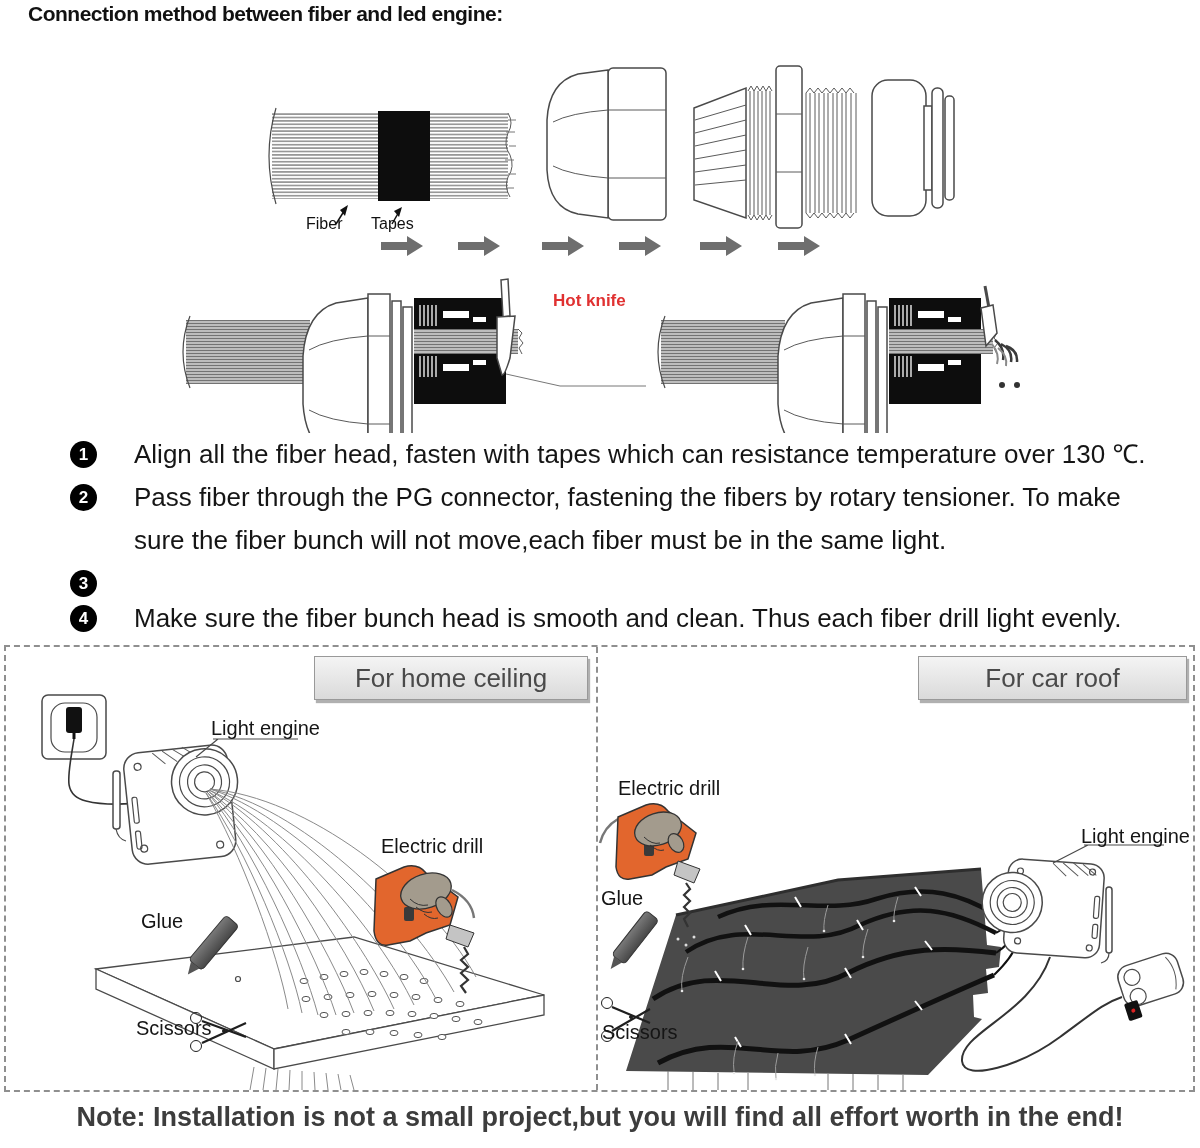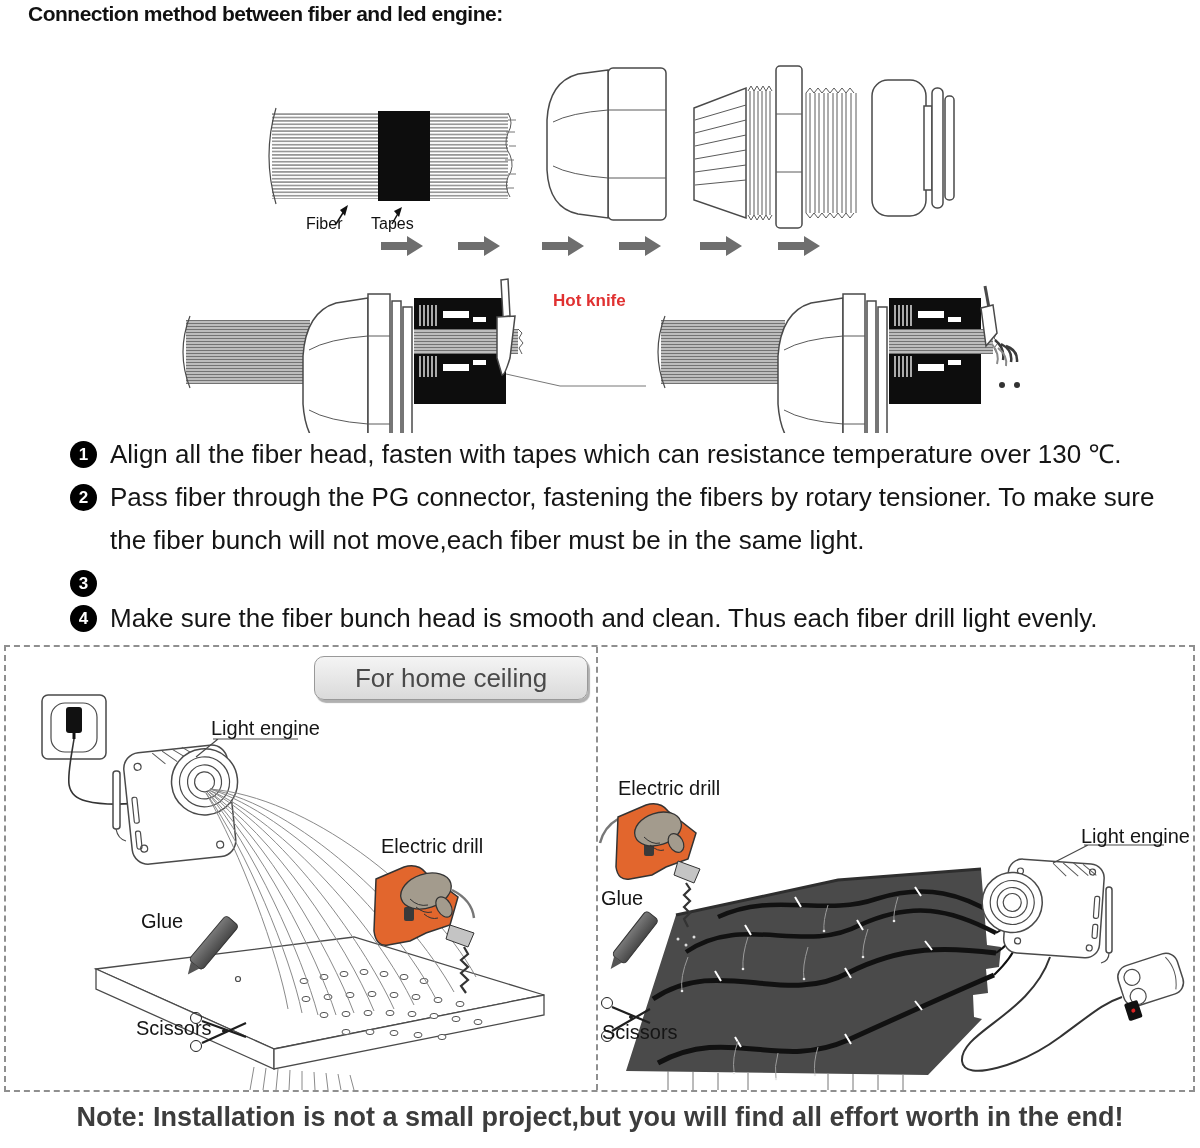--- a/index.html
+++ b/index.html
@@ -6,28 +6,28 @@
   .page{position:relative;width:1200px;height:1148px;background:#fff;overflow:hidden;
         font-family:"Liberation Sans",sans-serif;color:#111;}
   .title{position:absolute;left:28px;top:2px;font-size:21px;font-weight:bold;letter-spacing:-0.5px;}
   .toplabel{position:absolute;font-size:16px;color:#111;}
   .hotknife{position:absolute;left:537px;top:291px;font-size:17px;font-weight:bold;color:#e03131;margin-left:16px;}
   .steps{position:absolute;left:70px;top:433px;width:1090px;}
   .step{display:flex;align-items:flex-start;}
   .step .num{flex:0 0 auto;width:27px;height:27px;border-radius:50%;background:#000;color:#fff;
              font-size:17px;font-weight:bold;display:flex;align-items:center;justify-content:center;
              margin:8px 13px 0 0;}
-  .step .txt{font-size:26px;line-height:43px;color:#151515;}
+  .step .txt{font-size:26px;line-height:43px;color:#151515;margin-left:24px;}
   .panels{position:absolute;left:4px;top:645px;width:1191px;height:447px;border:2px dashed #8f8f8f;
           box-sizing:border-box;display:flex;}
   .panel{position:relative;height:100%;}
   .panel.home{width:592px;border-right:2px dashed #8f8f8f;box-sizing:border-box;}
   .panel.car{flex:1;}
   .pill{position:absolute;top:9px;height:42px;line-height:42px;text-align:center;
-        background:linear-gradient(#f4f4f4,#dadada);border:1px solid #999;border-radius:10px;
+        background:linear-gradient(#f4f4f4,#dadada);border:1px solid #999;border-radius:0;
         box-shadow:2px 3px 1px #b0b0b0;font-size:26px;color:#4a4a4a;}
   .pill.home{right:8px;width:272px;}
   .pill.car{right:6px;width:267px;}
   .plabel{position:absolute;font-size:20px;color:#151515;white-space:nowrap;}
   .note{position:absolute;left:0;top:1102px;width:100%;text-align:center;
         font-size:27px;font-weight:bold;color:#3d3d3d;}
   svg{position:absolute;left:0;top:0;}
   svg .o{fill:#fff;stroke:#4a4a4a;stroke-width:1.5;}
   svg .l{fill:none;stroke:#4a4a4a;stroke-width:1.2;}
   svg .thin{fill:none;stroke:#5a5a5a;stroke-width:1;}
@@ -382,20 +382,21 @@
         </g>
 
         <g stroke="#1f1f1f" fill="none">
           <path d="M14,360 L52,376 M14,384 L52,362" stroke-width="2.2"></path>
           <circle cx="9" cy="356" r="5.5"></circle>
             <circle cx="9" cy="389" r="5.5"></circle>
           <circle cx="33" cy="370" r="1.5" fill="#1f1f1f"></circle>
         </g>
       </svg>
 
+      <div class="pill car">For car roof</div>
       <span class="plabel" style="left:20px;top:130px">Electric drill</span>
       <span class="plabel" style="left:3px;top:240px">Glue</span>
       <span class="plabel" style="left:483px;top:178px">Light engine</span>
       <span class="plabel" style="left:4px;top:374px">Scissors</span>
     </div>
   </div>
 
   <div class="note">Note: Installation is not a small project,but you will find all effort worth in the end!</div>
 </div>
 

